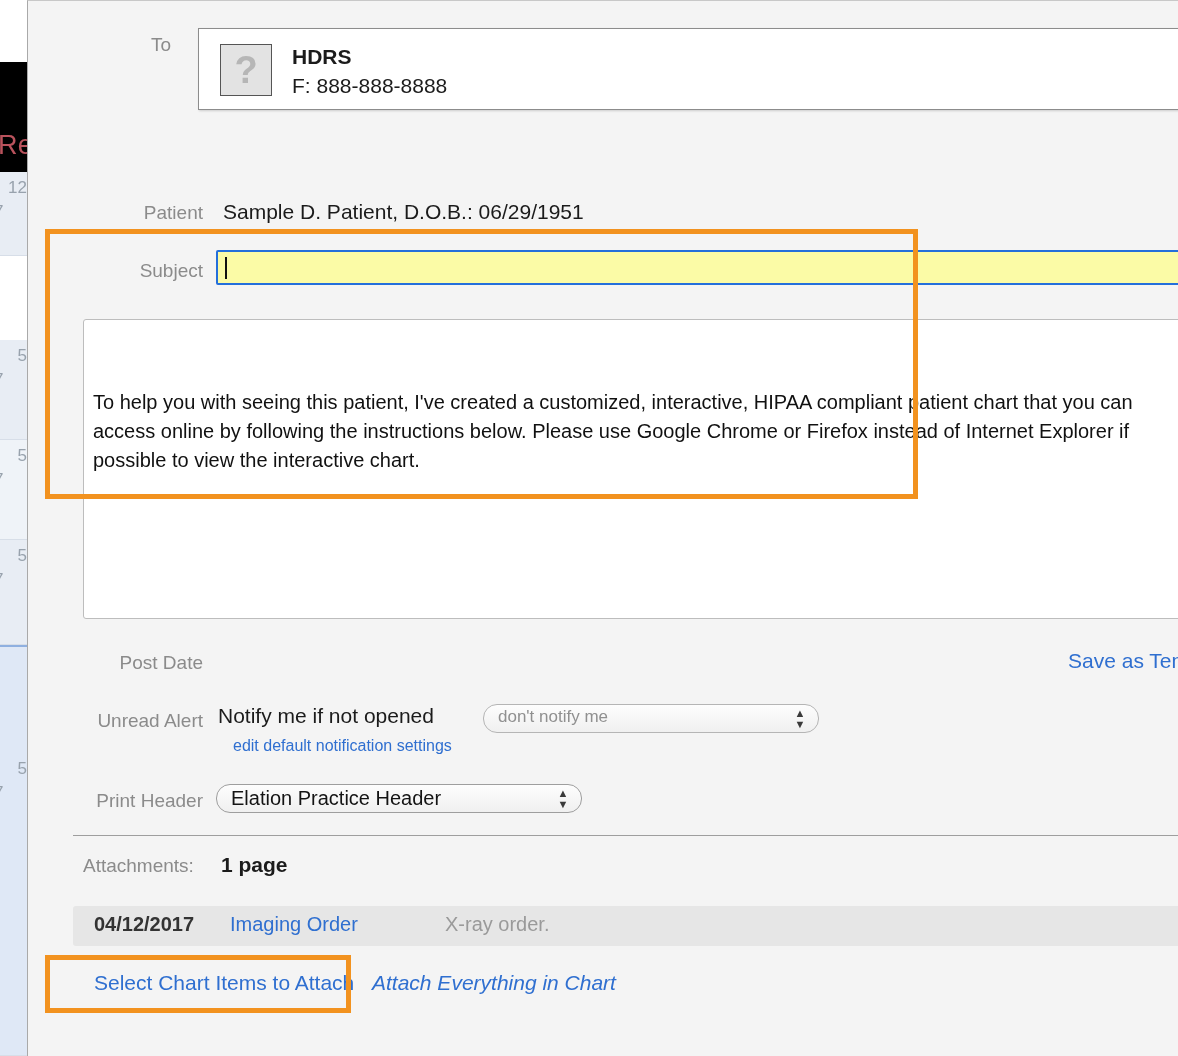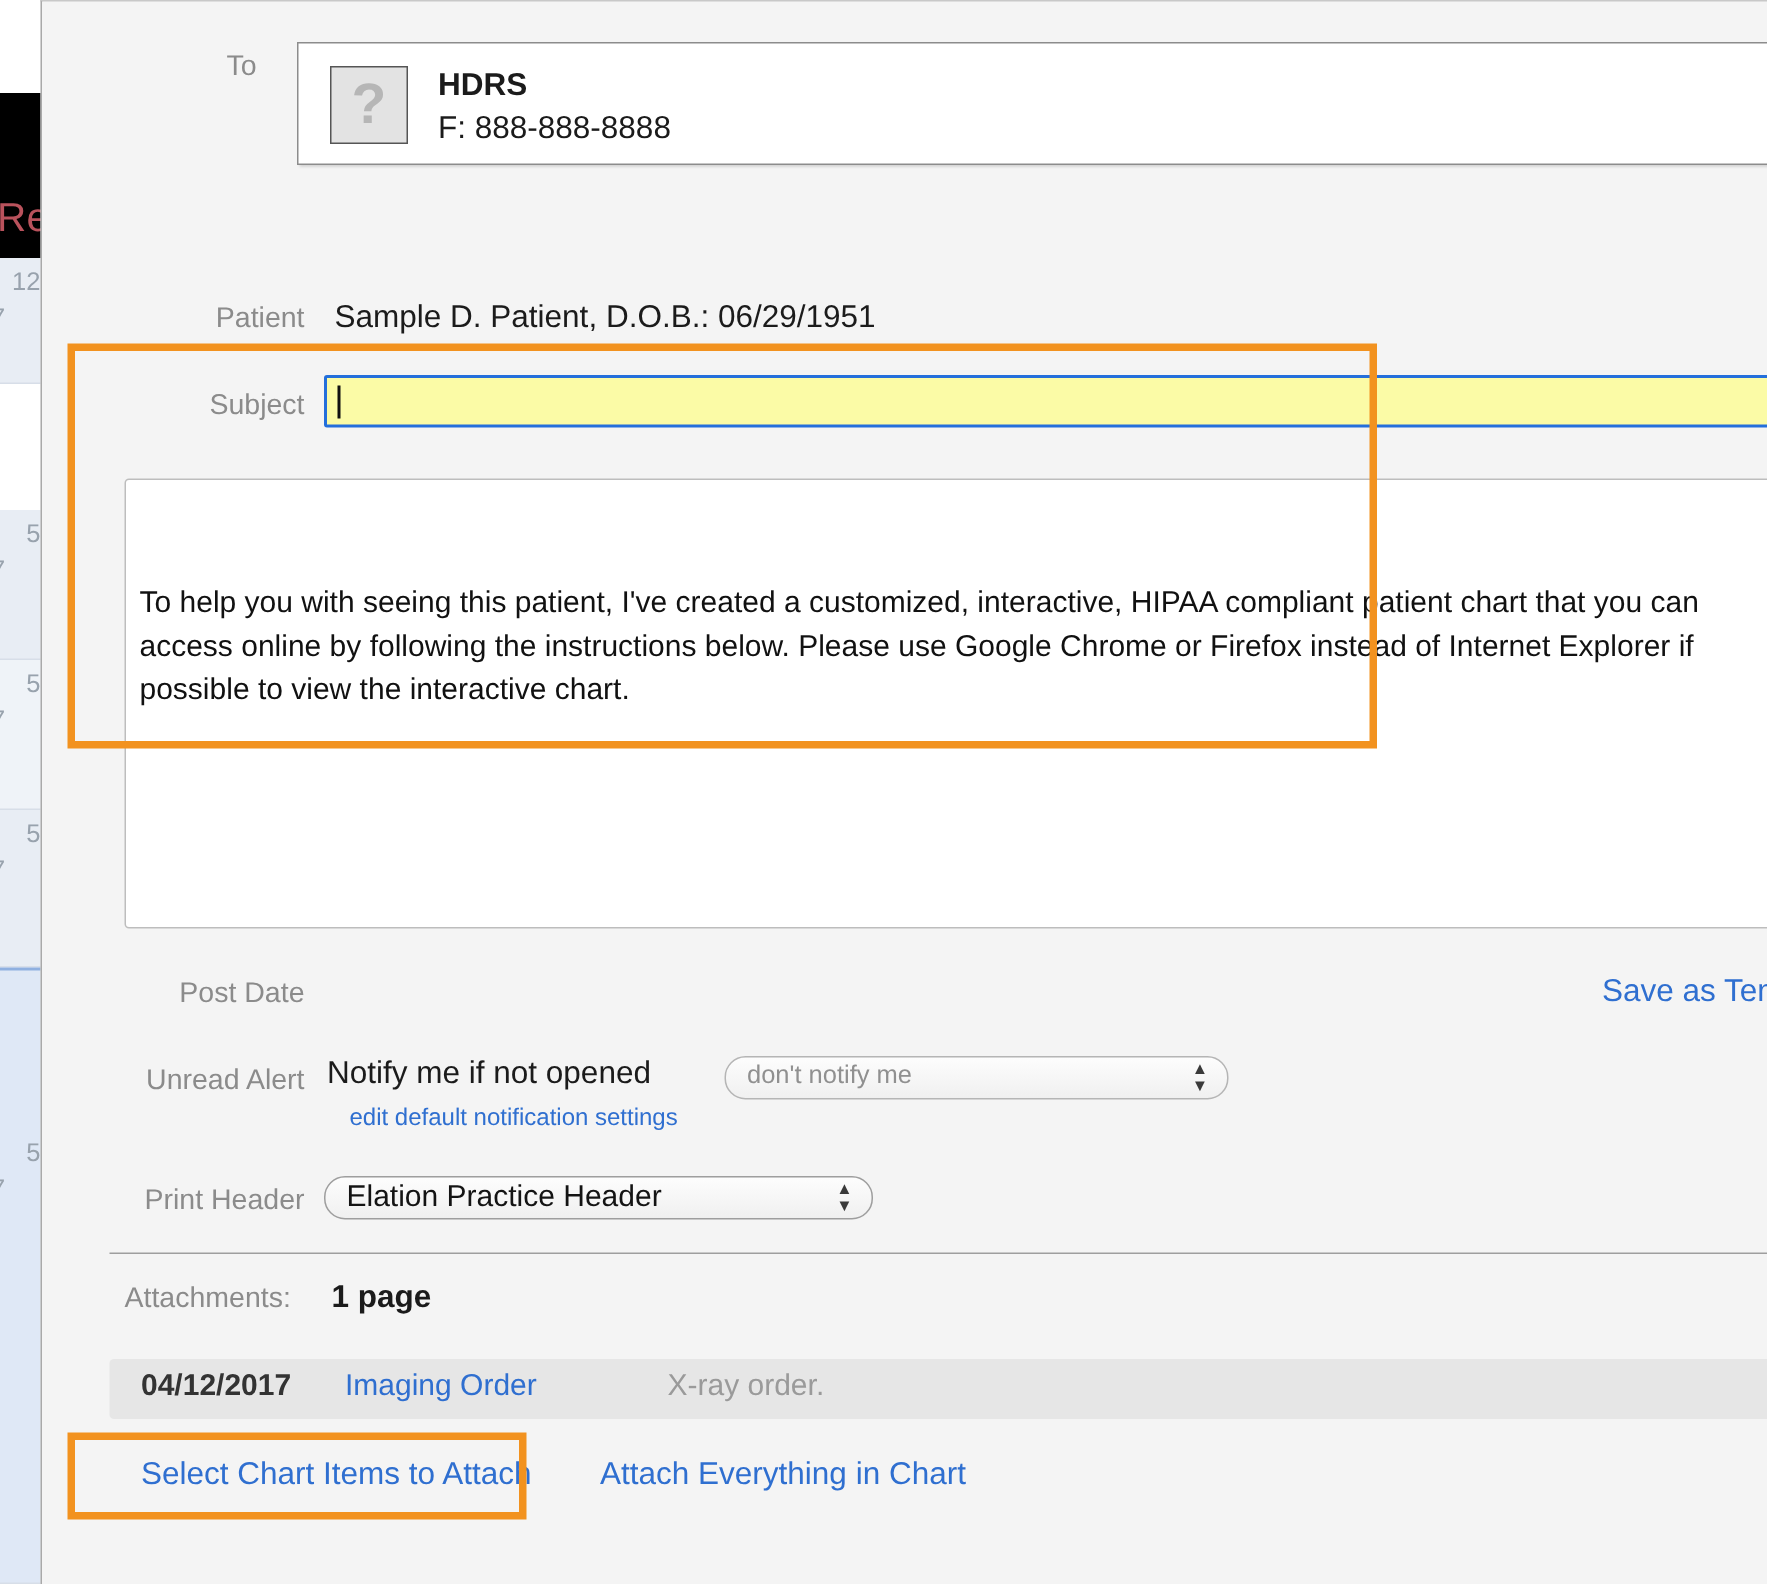--- a/index.html
+++ b/index.html
@@ -250,21 +250,21 @@
     font-size: 20px; white-space: nowrap;
   }
   .att-desc {
     position: absolute; left: 372px; top: 7px;
     font-size: 20px; color: #9a9a9a; white-space: nowrap;
   }
   .att-a1 {
     position: absolute; left: 66px; top: 970px; font-size: 21px;
   }
   .att-a2 {
-    position: absolute; left: 372px; top: 970px; font-size: 21px;
+    position: absolute; left: 344px; top: 970px; font-size: 21px; font-style: italic;
   }
 
   
   .anno {
     position: absolute;
     border: 5px solid #f2921f;
     pointer-events: none;
   }
   #anno-subject { left: 45px; top: 229px; width: 873px; height: 270px; }
   #anno-select  { left: 45px; top: 955px; width: 306px; height: 58px; }

